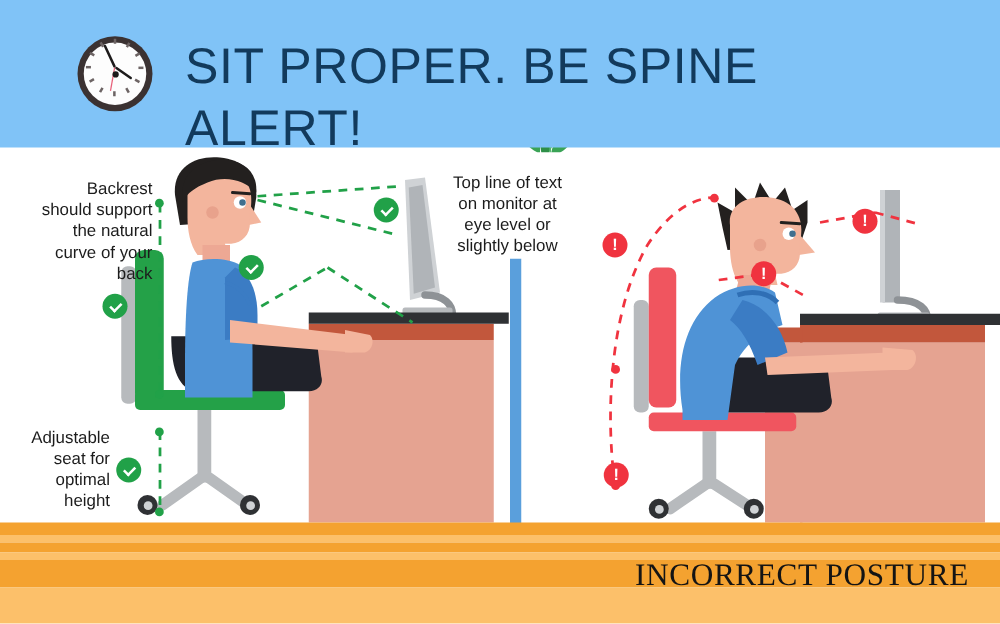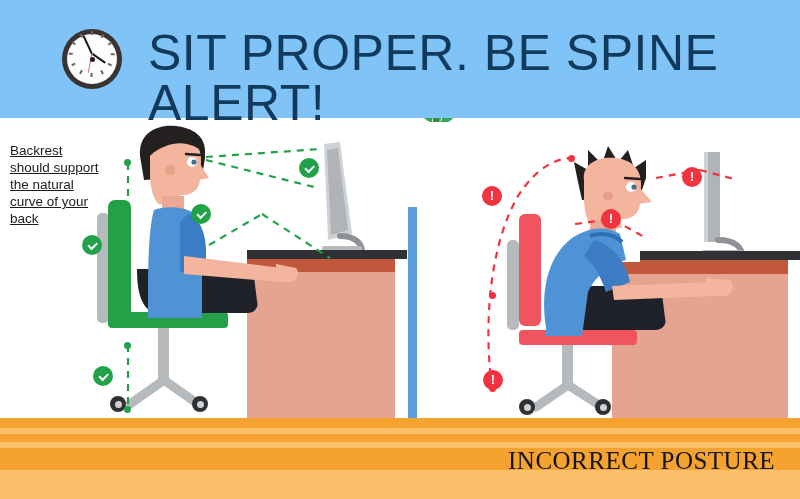--- a/index.html
+++ b/index.html
@@ -20,21 +20,21 @@
                transform-origin:50% 23px;margin-left:-0.75px;}
   .clock .hand-h{position:absolute;left:50%;top:9px;width:2.4px;height:16px;background:#1d1b1b;
                  transform-origin:50% 100%;margin-left:-1.2px;border-radius:1px;}
   .clock .hand-m{position:absolute;left:50%;top:5px;width:2px;height:20px;background:#1d1b1b;
                  transform-origin:50% 100%;margin-left:-1px;border-radius:1px;}
   .clock .hand-s{position:absolute;left:50%;top:6px;width:1.2px;height:19px;background:#e8607a;
                  transform-origin:50% 100%;margin-left:-0.6px;}
   .clock .pin{position:absolute;left:50%;top:50%;width:5px;height:5px;border-radius:50%;
               background:#1d1b1b;margin:-2.5px 0 0 -2.5px;}
   .title{position:absolute;left:148px;top:28px;width:600px;height:50px;z-index:9;
-         font-size:50px;letter-spacing:0.5px;color:#123a5c;font-weight:400;line-height:50px;}
+         font-size:40px;letter-spacing:0.5px;color:#123a5c;font-weight:400;line-height:50px;}
 
   
   .leaves{position:absolute;left:400px;top:78px;width:70px;height:44px;z-index:5;}
 
   
   .scene{position:absolute;left:0;top:118px;width:800px;height:300px;background:#ffffff;z-index:4;}
 
   
   .divider{position:absolute;left:408px;top:207px;width:9px;height:212px;background:#5a9fdc;z-index:7;}
 
@@ -47,21 +47,21 @@
             border:4px solid #f0ddc8;background:#fdf6ea;opacity:.75;z-index:3;}
   .wm-clock .wm-face{position:absolute;left:10px;top:10px;width:62px;height:62px;border-radius:50%;
             border:3px solid #f3e2cd;}
   .wm-clock .wm-h{position:absolute;left:50%;top:20px;width:4px;height:24px;background:#eecfae;
             transform-origin:50% 100%;margin-left:-2px;border-radius:2px;}
   .wm-clock .wm-m{position:absolute;left:50%;top:14px;width:3px;height:30px;background:#eecfae;
             transform-origin:50% 100%;margin-left:-1.5px;border-radius:2px;}
 
   
   .anno{position:absolute;z-index:12;color:#1c1c1c;font-size:13.5px;line-height:17px;}
-  .anno.r{text-decoration:underline;}
+  .anno.r{text-align:right;}
   .anno.c{text-align:center;}
   .anno.bold{font-weight:700;font-size:14px;line-height:18px;}
 
   
   .badge{position:absolute;width:20px;height:20px;border-radius:50%;z-index:14;
          display:flex;align-items:center;justify-content:center;
          font-size:12px;font-weight:700;color:#fff;line-height:1;}
   .badge.ok{background:#21a148;}
   .badge.ok::after{content:"";position:absolute;width:7px;height:3.5px;
          border-left:2px solid #fff;border-bottom:2px solid #fff;transform:rotate(-45deg);
@@ -231,20 +231,28 @@
   <div class="badge ok" style="left:299px;top:158px;"></div>
   <div class="badge ok" style="left:191px;top:204px;"></div>
   <div class="badge ok" style="left:82px;top:235px;"></div>
   <div class="badge ok" style="left:93px;top:366px;"></div>
 
   <div class="anno r" style="left:10px;top:142px;width:112px;white-space:pre-line;">Backrest
 should support
 the natural
 curve of your
 back</div>
+  <div class="anno r" style="left:10px;top:341px;width:78px;white-space:pre-line;">Adjustable
+seat for
+optimal
+height</div>
+  <div class="anno c" style="left:345px;top:137px;width:122px;white-space:pre-line;">Top line of text
+on monitor at
+eye level or
+slightly below</div>
 
   <div class="divider"></div>
 
   <div class="desk-top" style="left:640px;top:251px;width:160px;height:9px;"></div>
   <div class="desk-edge" style="left:640px;top:260px;width:148px;height:14px;"></div>
   <div class="desk-body" style="left:640px;top:274px;width:148px;height:144px;"></div>
 
   <div class="desk-edge" style="left:612px;top:262px;width:30px;height:12px;"></div>
   <div class="desk-body" style="left:612px;top:274px;width:30px;height:144px;"></div>
 

